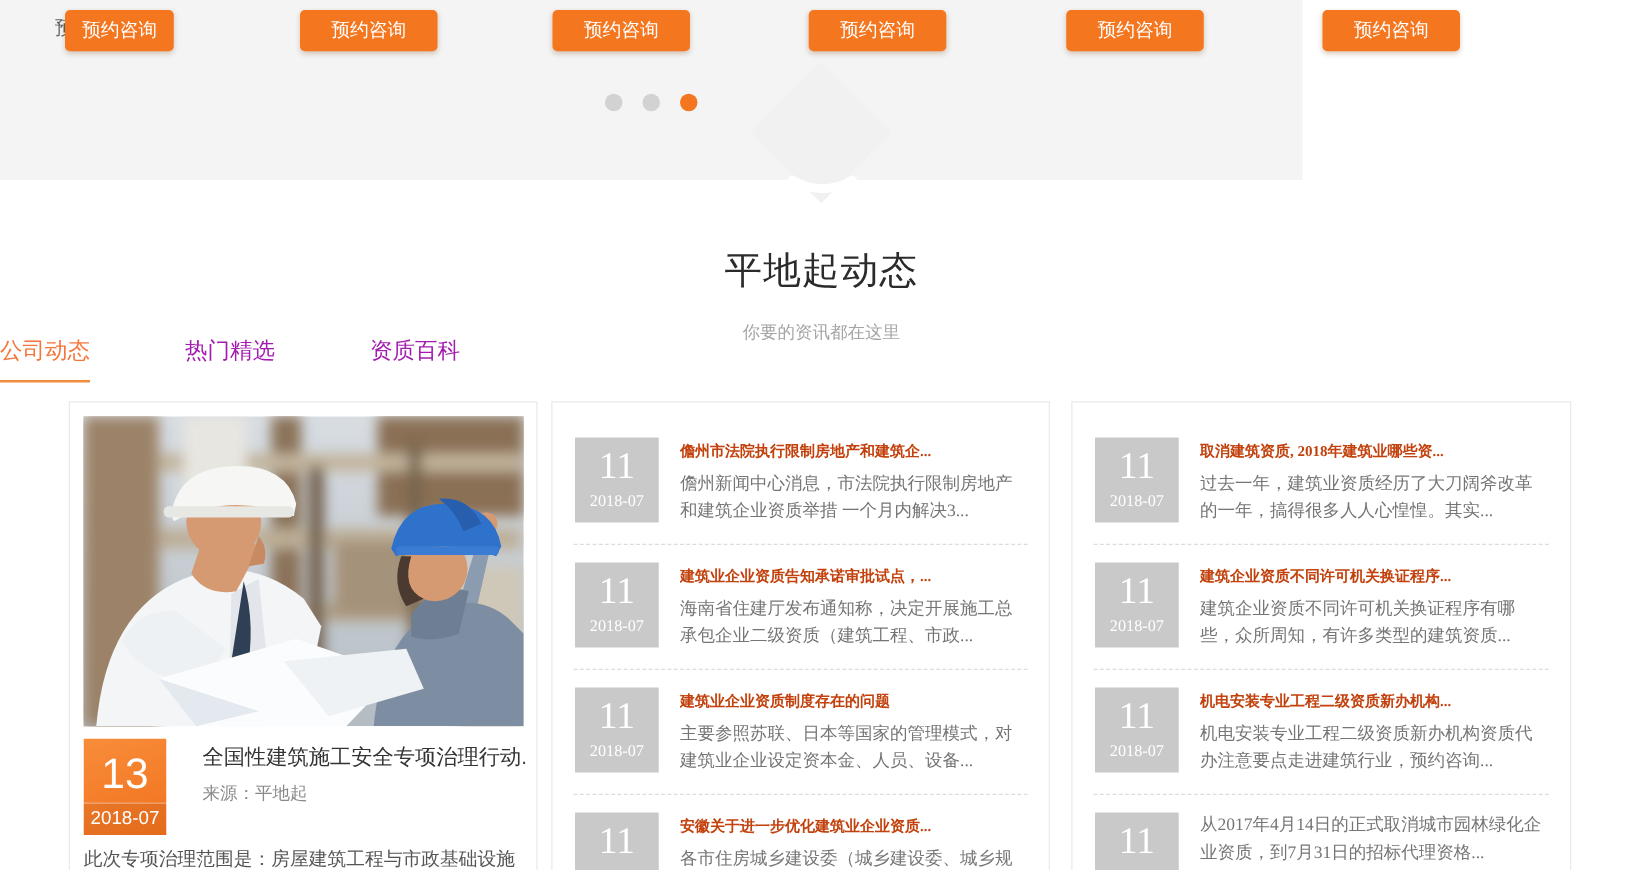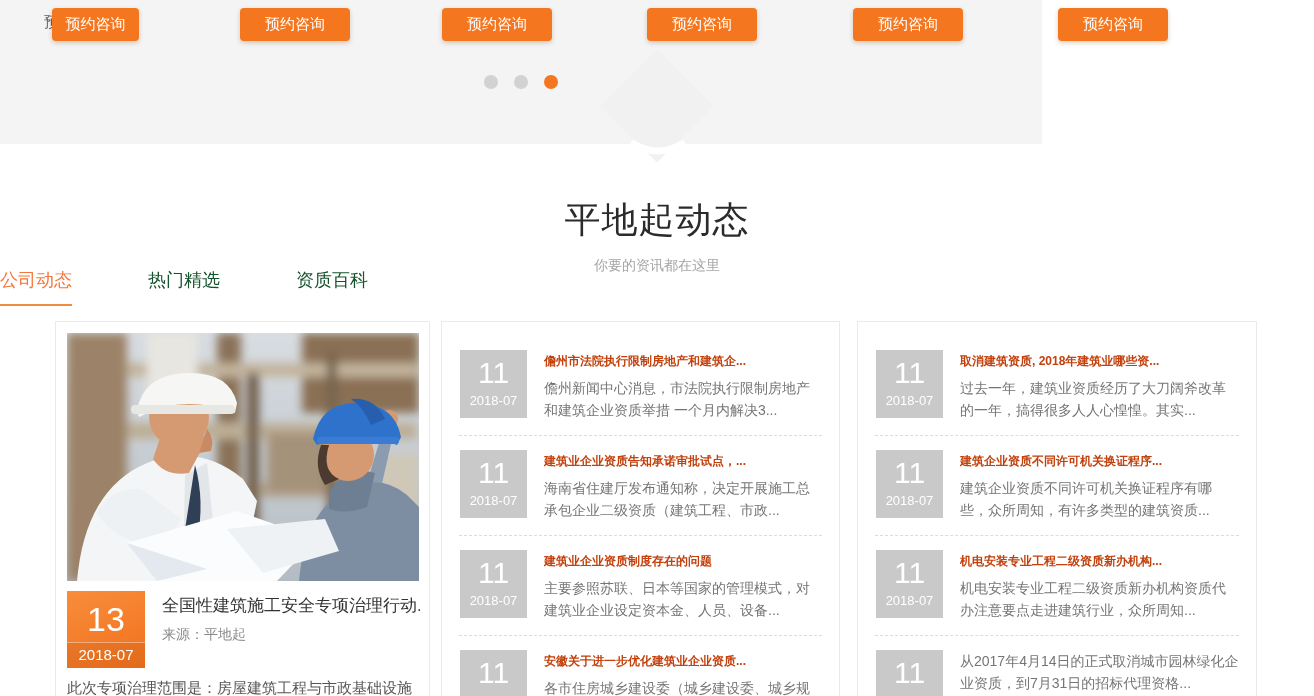--- a/index.html
+++ b/index.html
@@ -26,49 +26,49 @@
   .dots { position:absolute; top:75px; left:0; width:100%; display:flex; justify-content:center; gap:16px; }
   .dot { width:14px; height:14px; border-radius:50%; background:#d2d2d2; cursor:pointer; }
   .dot.active { background:#f4761f; }
   .diamond {
     position:absolute; left:617px; top:66px; width:80px; height:80px;
     background:#f1f1f1; transform:rotate(45deg);
   }
   .smile { position:absolute; left:629px; top:139px; }
   
   .sec-title { position:absolute; top:196px; left:0; width:100%; text-align:center;
-    font-size:36px; color:#2b2b2b; font-weight:500; letter-spacing:1px; }
+    font-size:30px; color:#2b2b2b; font-weight:500; letter-spacing:1px; }
   .sec-sub { position:absolute; top:241px; left:0; width:100%; text-align:center;
     font-size:14px; color:#a5a5a5;margin-top:16px; }
   .tabs { position:absolute; top:268px; left:0; width:100%;
     display:flex; justify-content:flex-start; gap:76px; }
-  .tab { font-size:18px; color:#14532d; padding-bottom:12px; cursor:pointer; white-space:nowrap; }
+  .tab { font-size:18px; color:#a21caf; padding-bottom:12px; cursor:pointer; white-space:nowrap; }
   .tab.active { color:#f4763a; border-bottom:2px solid #f08c3e; }
   
   .card { position:absolute; top:321px; height:430px; background:#fff;
     border:1px solid #eaeaea; }
   .card-featured { left:55px;  width:375px; }
   .card-list-1   { left:441px; width:399px; padding-top:14px; }
   .card-list-2   { left:857px; width:400px; padding-top:14px; }
   
   .feat-img { position:absolute; left:11px; top:11px; width:352px; height:248px;
     overflow:hidden; cursor:pointer; }
-  .feat-badge { position:absolute; left:11px; top:269px; width:78px; height:77px;
+  .feat-badge { position:absolute; left:11px; top:269px; width:66px; height:77px;
     background:linear-gradient(160deg,#f88d3a 0%,#f1701c 100%);
     color:#fff; text-align:center; }
   .feat-badge .day  { height:51px; font-size:34px; line-height:56px; }
   .feat-badge .month{ height:26px; font-size:15px; line-height:24px;
     background:rgba(0,0,0,.05); border-top:1px solid rgba(255,255,255,.4); }
   .feat-title { position:absolute; left:106px; top:272px; width:258px;
     font-size:17px; color:#333; white-space:nowrap; overflow:hidden; cursor:pointer; }
   .feat-source{ position:absolute; left:106px; top:304px; font-size:14px; color:#8a8a8a; }
   .feat-excerpt{ position:absolute; left:11px; top:354px; width:353px;
     font-size:15px; color:#555; line-height:23px; }
   
-  .news-item { display:flex; padding:14px 17px 14px 18px; cursor:pointer; }
+  .news-item { display:flex; padding:14px 17px 14px 18px; cursor:pointer;font-family:Liberation Serif, serif; }
   .n-badge { width:67px; height:68px; background:#c9c9c9; color:#fff;
     text-align:center; flex:none; }
   .n-badge .day   { font-size:30px; line-height:38px; margin-top:4px; }
   .n-badge .month { font-size:13px; line-height:18px; }
   .n-text  { margin-left:17px; flex:1; min-width:0; }
   .n-title { font-size:12px; font-weight:bold; color:#c2410c; margin:3px 0 7px;
     white-space:nowrap; overflow:hidden; }
   .n-desc  { font-size:14px; color:#757575; line-height:22px; max-height:44px; overflow:hidden; }
   .sep { border-top:1px dashed #dcdcdc; margin:0 17px; }
 </style>
@@ -240,21 +240,21 @@
     </div>
   </div>
   <div class="sep"></div>
   <div class="news-item">
     <div class="n-badge">
       <div class="day">11</div>
       <div class="month">2018-07</div>
     </div>
     <div class="n-text">
       <div class="n-title">机电安装专业工程二级资质新办机构...</div>
-      <div class="n-desc">机电安装专业工程二级资质新办机构资质代办注意要点走进建筑行业，众所周知...</div>
+      <div class="n-desc">机电安装专业工程二级资质新办机构资质代办注意要点走进建筑行业，预约咨询...</div>
     </div>
   </div>
   <div class="sep"></div>
   <div class="news-item">
     <div class="n-badge">
       <div class="day">11</div>
 
     </div>
     <div class="n-text">
       <div class="n-desc">从2017年4月14日的正式取消城市园林绿化企业资质，到7月31日的招标代理资格...</div>

